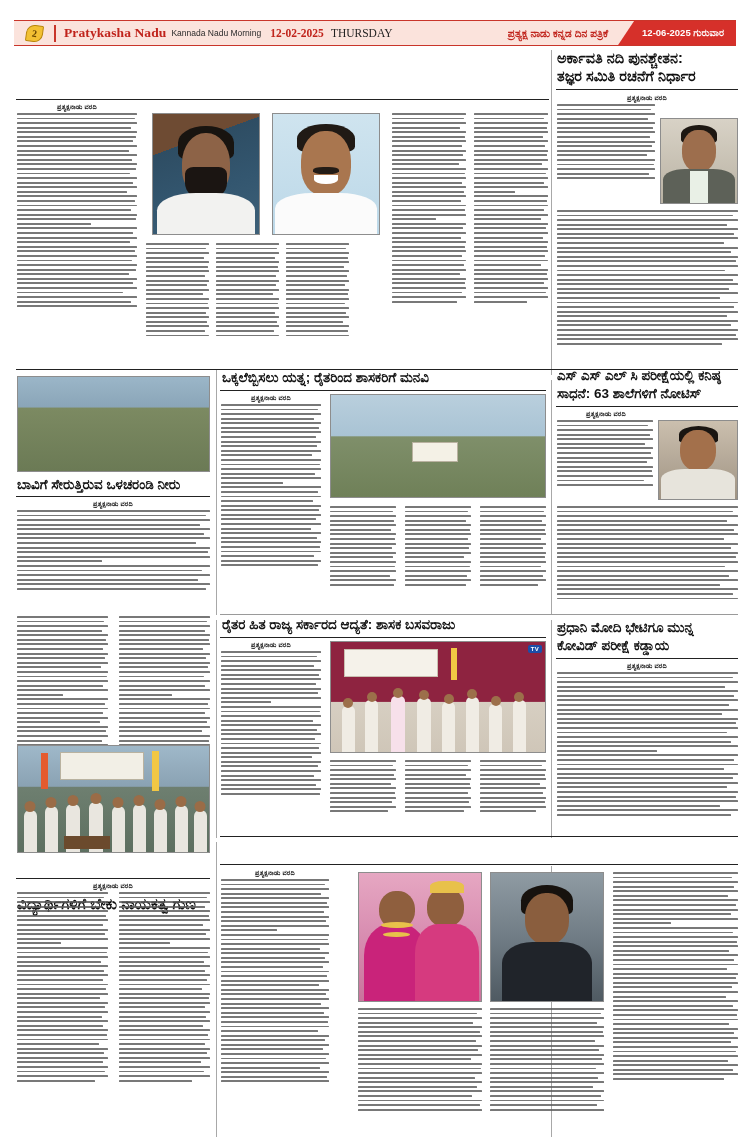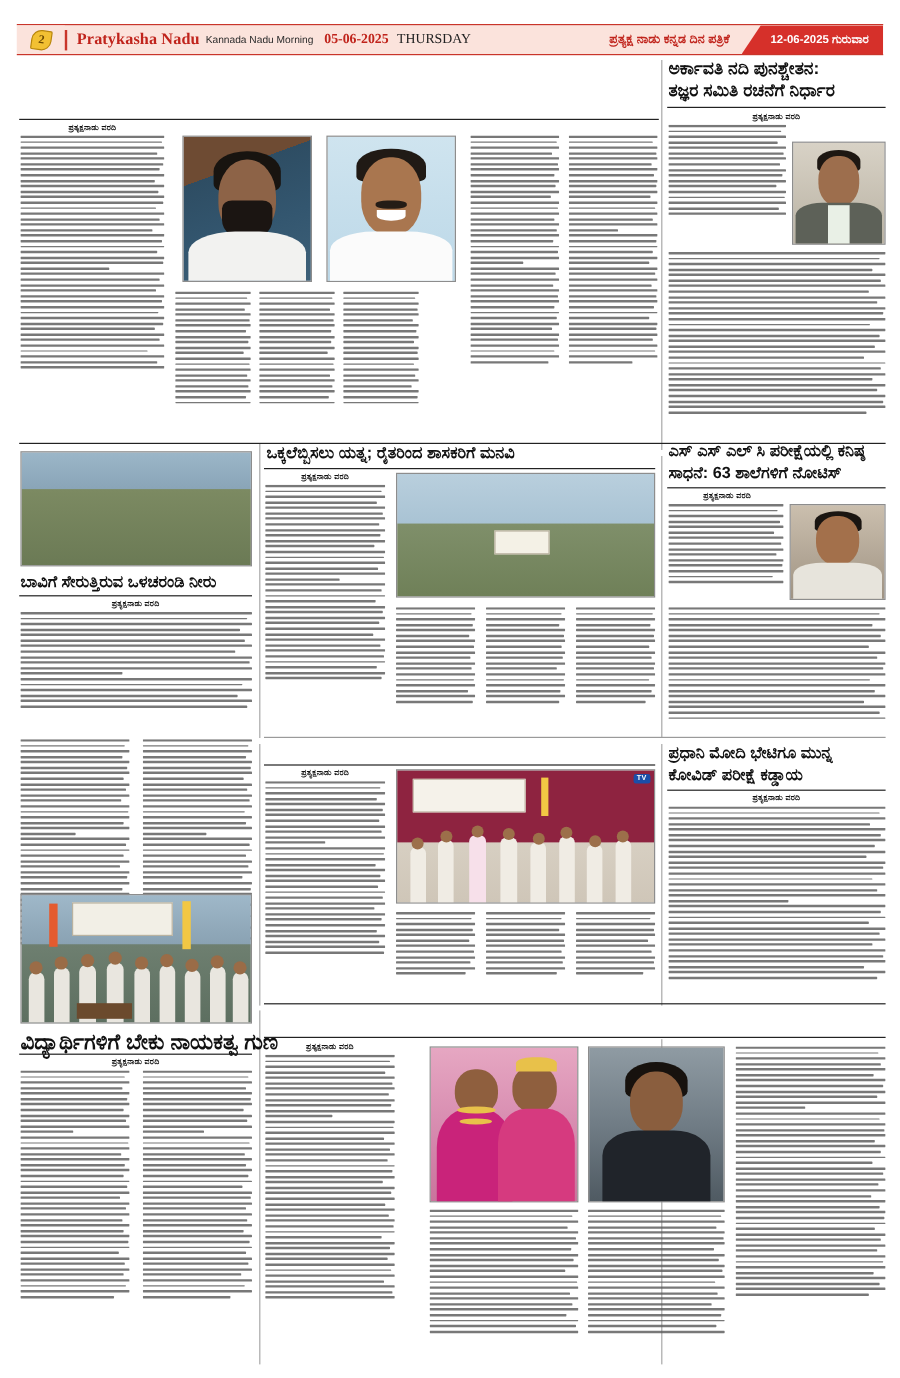--- a/index.html
+++ b/index.html
@@ -193,21 +193,21 @@
 
 <div class="page">
 
   <div class="masthead">
     <div class="mh-badge">
       <div class="coin">2</div>
     </div>
     <div class="mh-sep"></div>
     <div class="mh-title">Pratykasha Nadu</div>
     <div class="mh-sub">Kannada Nadu Morning</div>
-    <div class="mh-date">05-06-2025</div>
+    <div class="mh-date">12-02-2025</div>
     <div class="mh-day">THURSDAY</div>
     <div class="mh-kn">ಪ್ರತ್ಯಕ್ಷ ನಾಡು ಕನ್ನಡ ದಿನ ಪತ್ರಿಕೆ</div>
     <div class="mh-rightband">12-06-2025 ಗುರುವಾರ</div>
   </div>
 
   <div class="col-rule" style="left:551px; top:50px; height:325px;"></div>
   <div class="col-rule" style="left:216px; top:370px; height:245px;"></div>
   <div class="col-rule" style="left:551px; top:380px; height:235px;"></div>
   <div class="col-rule" style="left:216px; top:620px; height:218px;"></div>
   <div class="col-rule" style="left:551px; top:620px; height:218px;"></div>
@@ -771,20 +771,21 @@
     <div class="ln" style="width:95%"></div>
       <div class="ln" style="width:100%"></div>
       <div class="ln" style="width:90%"></div>
     <div class="ln" style="width:100%"></div>
       <div class="ln" style="width:97%"></div>
       <div class="ln" style="width:100%"></div>
   </div>
 
   <div class="hrule thin" style="left:220px; top:614px; width:518px;"></div>
 
+  <div class="hl-blk" style="left:222px; top:617px; font-size:13.5px;">ರೈತರ ಹಿತ ರಾಜ್ಯ ಸರ್ಕಾರದ ಆದ್ಯತೆ: ಶಾಸಕ ಬಸವರಾಜು</div>
   <div class="hrule" style="left:220px; top:637px; width:326px;"></div>
   <div class="byline" style="left:221px; top:641px; width:100px;">ಪ್ರತ್ಯಕ್ಷನಾಡು ವರದಿ</div>
 
   <div class="photo stage" style="left:330px; top:641px; width:216px; height:112px;">
     <div class="plc" style="left:6%; top:6%; width:44%; height:26%;"></div>
     <div class="fl" style="left:56%; top:5%; width:6px; height:32px;"></div>
     <div class="f" style="left:5%;  width:13px; height:46px;">
         <i></i>
       </div>
     <div class="f" style="left:16%; width:13px; height:52px;">
@@ -954,21 +955,21 @@
         <i></i>
       </div>
     <div class="f" style="left:82%; width:13px; height:47px;">
         <i></i>
       </div>
     <div class="f" style="left:92%; width:13px; height:42px;">
         <i></i>
       </div>
     <div class="tbl" style="left:24%; bottom:3px; width:46px; height:13px;"></div>
   </div>
-  <div class="hl-blk" style="left:17px; top:858px; font-size:18px;text-align:center;">ವಿದ್ಯಾರ್ಥಿಗಳಿಗೆ ಬೇಕು ನಾಯಕತ್ವ ಗುಣ</div>
+  <div class="hl-blk" style="left:17px; top:896px; font-size:15px;text-align:center;">ವಿದ್ಯಾರ್ಥಿಗಳಿಗೆ ಬೇಕು ನಾಯಕತ್ವ ಗುಣ</div>
   <div class="hrule" style="left:16px; top:878px; width:194px;"></div>
   <div class="byline" style="left:16px; top:882px; width:194px;">ಪ್ರತ್ಯಕ್ಷನಾಡು ವರದಿ</div>
 
   <div class="txt tiny" style="left:17px; top:892px; width:91px; height:244px;">
     <div class="ln" style="width:100%"></div>
       <div class="ln" style="width:96%"></div>
       <div class="ln" style="width:100%"></div>
     <div class="ln" style="width:93%"></div>
       <div class="ln" style="width:100%"></div>
       <div class="ln" style="width:98%"></div>

